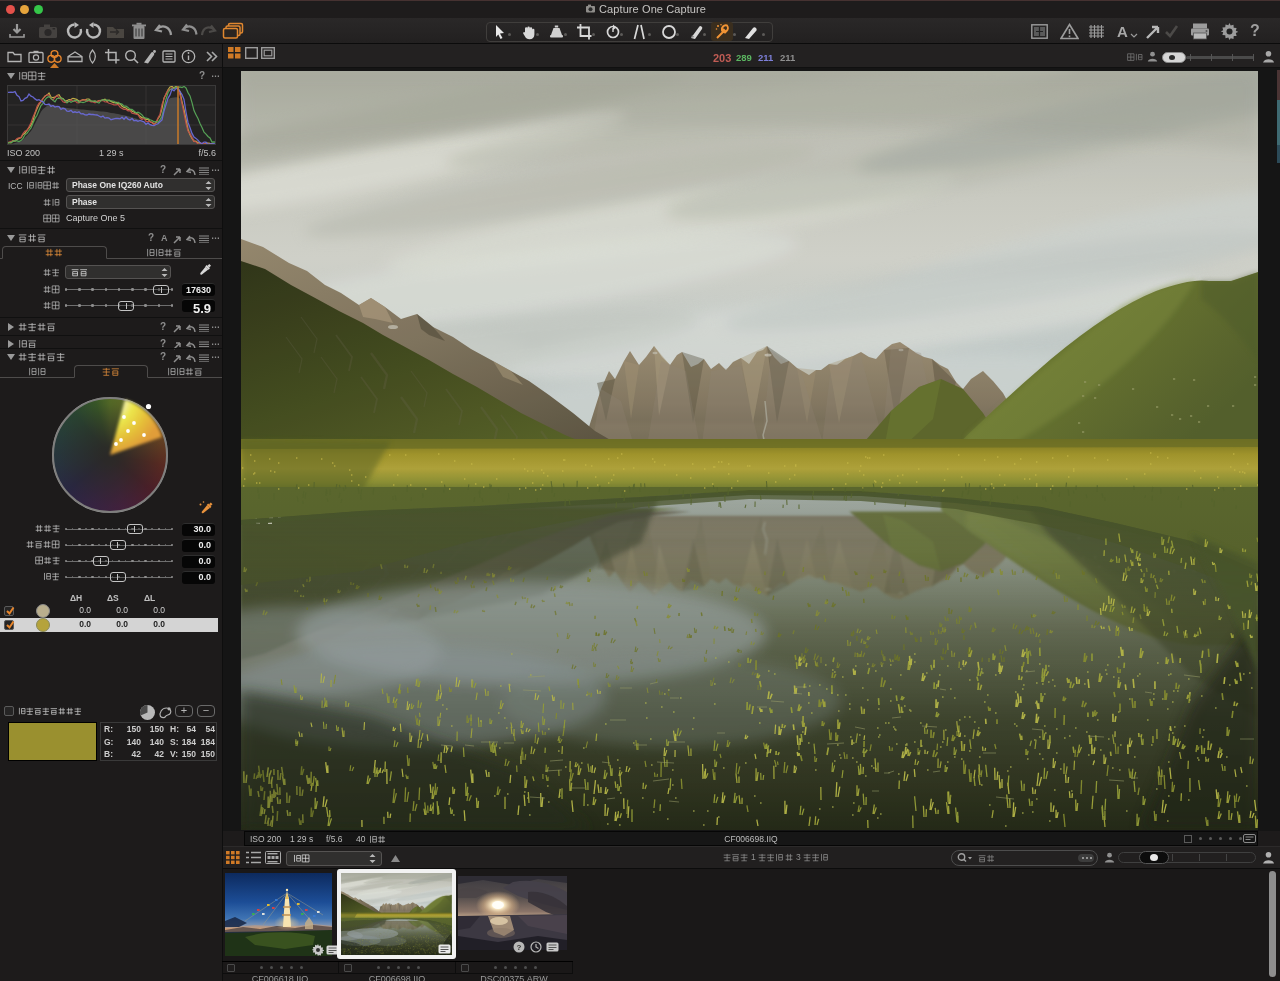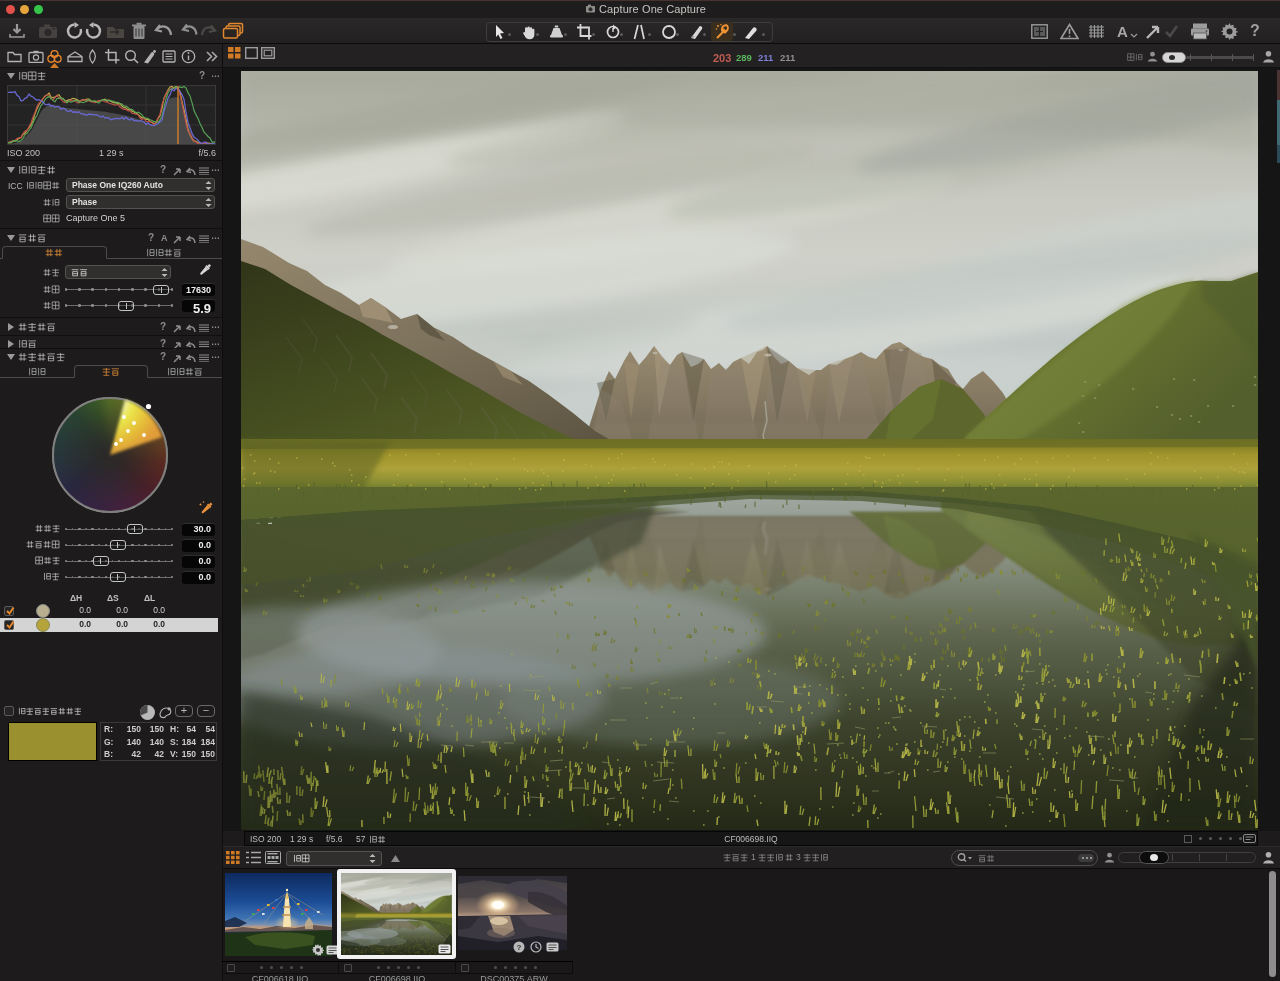--- a/index.html
+++ b/index.html
@@ -924,21 +924,21 @@
         </symbol>
       </defs>
     </svg>
     <svg style="position:absolute;left:241px;top:71px;" width="1017" height="759" viewBox="0 0 1017 759">
       <use href="#ph"></use>
     </svg>
     <div style="position:absolute;left:244px;top:831px;width:1014px;height:15px;background:#161616;border:1px solid #060606;box-sizing:border-box;"></div>
     <div style="position:absolute;left:250px;top:834px;font-size:8.5px;color:#bdbdbd;font-weight:400;white-space:nowrap;">ISO 200</div>
     <div style="position:absolute;left:290px;top:834px;font-size:8.5px;color:#bdbdbd;font-weight:400;white-space:nowrap;">1 29 s</div>
     <div style="position:absolute;left:326px;top:834px;font-size:8.5px;color:#bdbdbd;font-weight:400;white-space:nowrap;">f/5.6</div>
-    <div style="position:absolute;left:356px;top:834px;font-size:8.5px;color:#bdbdbd;font-weight:400;white-space:nowrap;">57</div>
+    <div style="position:absolute;left:356px;top:834px;font-size:8.5px;color:#bdbdbd;font-weight:400;white-space:nowrap;">40</div>
     <svg style="position:absolute;left:369.0px;top:835.0px;" width="17" height="10">
       <path d="M1.5 0.9 v7.0 M3.7 1.5 h3.7 v5.6 h-3.7 z M3.7 4.3 h3.7" stroke="#bdbdbd" stroke-width="0.80" fill="none" opacity="0.92"></path>
       <path d="M11.2 0.9 v7.0 M13.9 0.9 v7.0 M9.2 2.9 h6.8 M9.2 6.3 h6.8" stroke="#bdbdbd" stroke-width="0.80" fill="none" opacity="0.92"></path>
     </svg>
     <div style="position:absolute;left:751px;top:834px;transform:translateX(-50%);font-size:8.5px;color:#bdbdbd;font-weight:400;white-space:nowrap;">CF006698.IIQ</div>
     <div style="position:absolute;left:1184px;top:835px;width:8px;height:8px;border:1px solid #5a5a5a;box-sizing:border-box;"></div>
     <div style="position:absolute;left:1199px;top:837px;width:3px;height:3px;background:#5a5a5a;border-radius:50%;"></div>
     <div style="position:absolute;left:1209px;top:837px;width:3px;height:3px;background:#5a5a5a;border-radius:50%;"></div>
     <div style="position:absolute;left:1219px;top:837px;width:3px;height:3px;background:#5a5a5a;border-radius:50%;"></div>
     <div style="position:absolute;left:1229px;top:837px;width:3px;height:3px;background:#5a5a5a;border-radius:50%;"></div>

